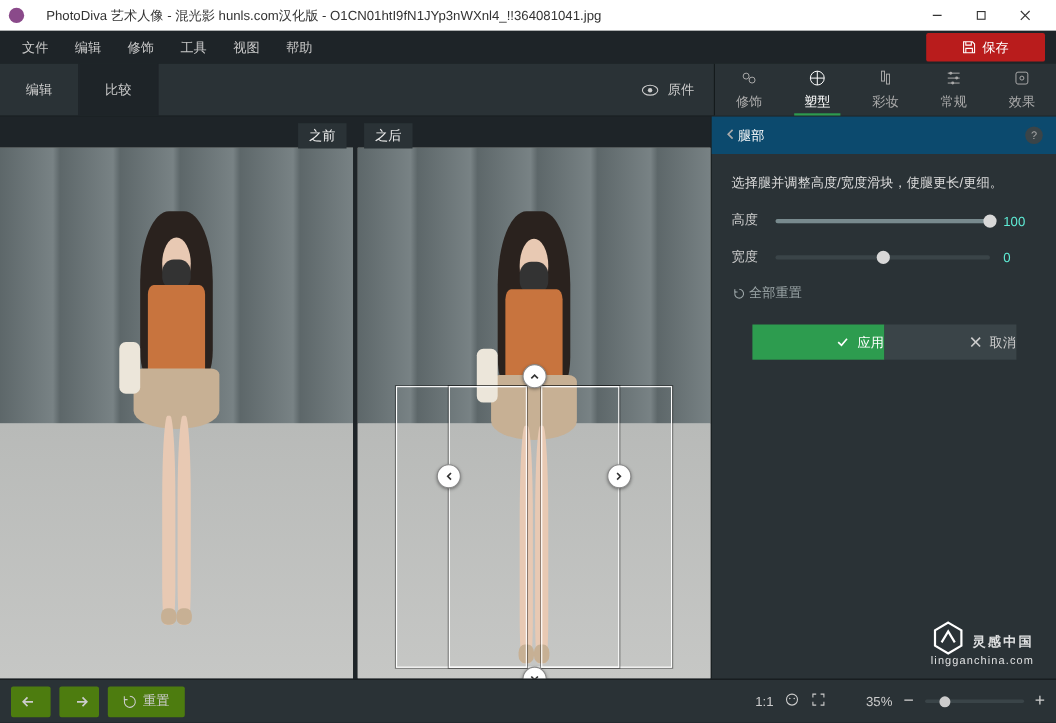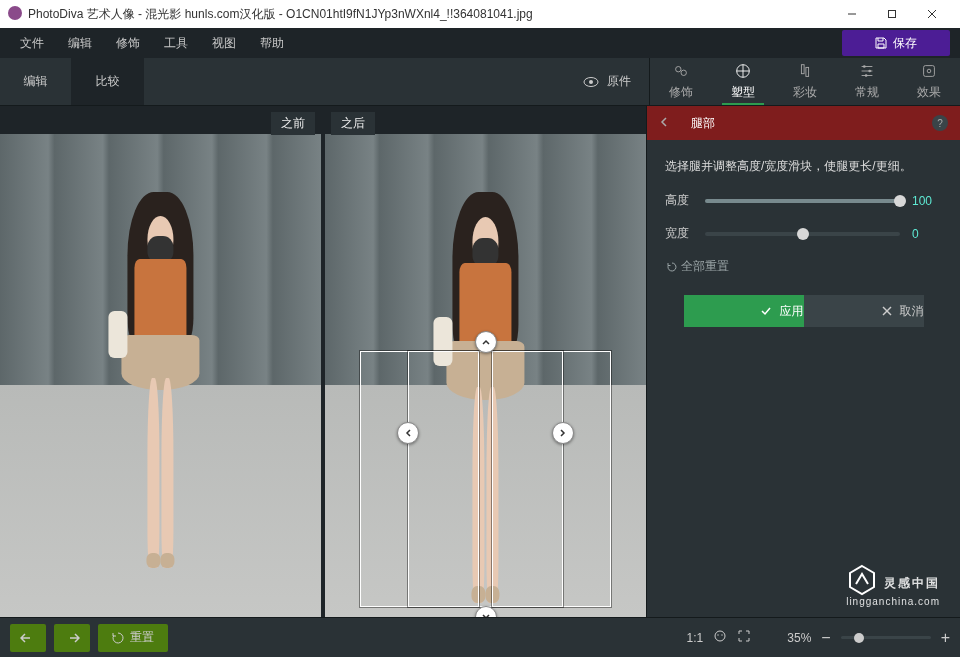--- a/index.html
+++ b/index.html
@@ -1,24 +1,24 @@
 <!DOCTYPE html>
 <html><head>
 <meta charset="utf-8">
 <style>
 *{margin:0;padding:0;box-sizing:border-box;font-family:"Microsoft YaHei",Arial,sans-serif;font-size:12px;user-select:none}
 body{background:#1e2428;color:#d0d0d0;width:960px;height:657px;overflow:hidden;position:relative}
 .titlebar{height:28px;background:#fff;color:#333;display:flex;align-items:center;padding:0 8px;justify-content:space-between}
-.titlebar-left{display:flex;gap:6px}
+.titlebar-left{display:flex;align-items:center;gap:20px}
 .app-icon{width:14px;height:14px;border-radius:50%;background:#8a4a8a;display:inline-block}
 .win-controls{display:flex;gap:0}
 .win-btn{width:40px;height:28px;display:flex;align-items:center;justify-content:center;color:#333}
 .menubar{height:30px;background:#1e2428;display:flex;align-items:center;padding:0 10px;gap:4px}
 .menu-item{padding:4px 10px;color:#c8c8c8}
-.save-btn{margin-left:auto;background:#4c1d95;color:#fff;height:26px;width:108px;display:flex;align-items:center;justify-content:center;gap:6px;border-radius:2px}
+.save-btn{margin-left:auto;background:#b91c1c;color:#fff;height:26px;width:108px;display:flex;align-items:center;justify-content:center;gap:6px;border-radius:2px}
 .topstrip{height:48px;background:#2a3236;display:flex;align-items:stretch;border-bottom:1px solid #141a1c}
 .mode-tabs{display:flex;align-items:stretch}
 .mode-tab{width:72px;display:flex;align-items:center;justify-content:center;color:#ccc;border-right:1px solid #1e2428}
 .mode-tab.active{background:#1e2428}
 .orig-btn{margin-left:auto;display:flex;align-items:center;gap:8px;padding:0 18px;color:#ccc}
 .right-tabs{display:flex;background:#2a3236;border-left:1px solid #141a1c}
 .rtab{width:62px;display:flex;flex-direction:column;align-items:center;justify-content:center;gap:4px;color:#aaa;font-size:11px}
 .rtab.active{color:#fff;position:relative}
 .rtab.active::after{content:"";position:absolute;bottom:0;left:10px;right:10px;height:2px;background:#2d9c4f}
 .rtab svg{width:18px;height:18px}
@@ -46,21 +46,21 @@
 .sel-box{position:absolute;border:1px solid #fff;box-shadow:0 0 0 1px rgba(0,0,0,.4)}
 .sel-box.outer{left:11%;right:11%;top:45%;bottom:2%}
 .sel-box.innerL{left:26%;top:45%;bottom:2%;width:22%}
 .sel-box.innerR{right:26%;top:45%;bottom:2%;width:22%}
 .handle{position:absolute;width:22px;height:22px;background:#fff;border-radius:50%;display:flex;align-items:center;justify-content:center;color:#333;font-weight:bold;border:1px solid #888;box-shadow:0 1px 3px rgba(0,0,0,.4)}
 .h-top{top:43%;left:50%;transform:translate(-50%,-50%)}
 .h-bot{bottom:0%;left:50%;transform:translate(-50%,50%)}
 .h-left{top:62%;left:26%;transform:translate(-50%,-50%)}
 .h-right{top:62%;right:26%;transform:translate(50%,-50%)}
 .right-panel{width:314px;background:#2a3236;border-left:1px solid #141a1c;display:flex;flex-direction:column}
-.rp-header{height:34px;display:flex;align-items:center;padding:0 12px;gap:22px;background:#7f1d1d;color:#fff}
+.rp-header{height:34px;display:flex;align-items:center;padding:0 12px;gap:2px;background:#0c4a6e;color:#fff}
 .rp-header .back{color:#aaa}
 .rp-header .help{margin-left:auto;width:16px;height:16px;border-radius:50%;background:#3a4448;color:#aaa;display:flex;align-items:center;justify-content:center;font-size:10px}
 .rp-body{padding:16px 18px;display:flex;flex-direction:column;gap:16px}
 .desc{color:#ddd;line-height:1.7}
 .slider-row{display:flex;align-items:center;gap:12px}
 .slider-row .lbl{width:28px;color:#ccc;flex-shrink:0}
 .slider{flex:1;height:4px;background:#3a4448;border-radius:2px;position:relative}
 .slider .fill{position:absolute;left:0;top:0;bottom:0;background:#788a8e;border-radius:2px}
 .slider .knob{position:absolute;top:50%;width:12px;height:12px;background:#d8d8d8;border-radius:50%;transform:translate(-50%,-50%)}
 .slider-row .val{width:30px;text-align:left;color:#5eead4}

